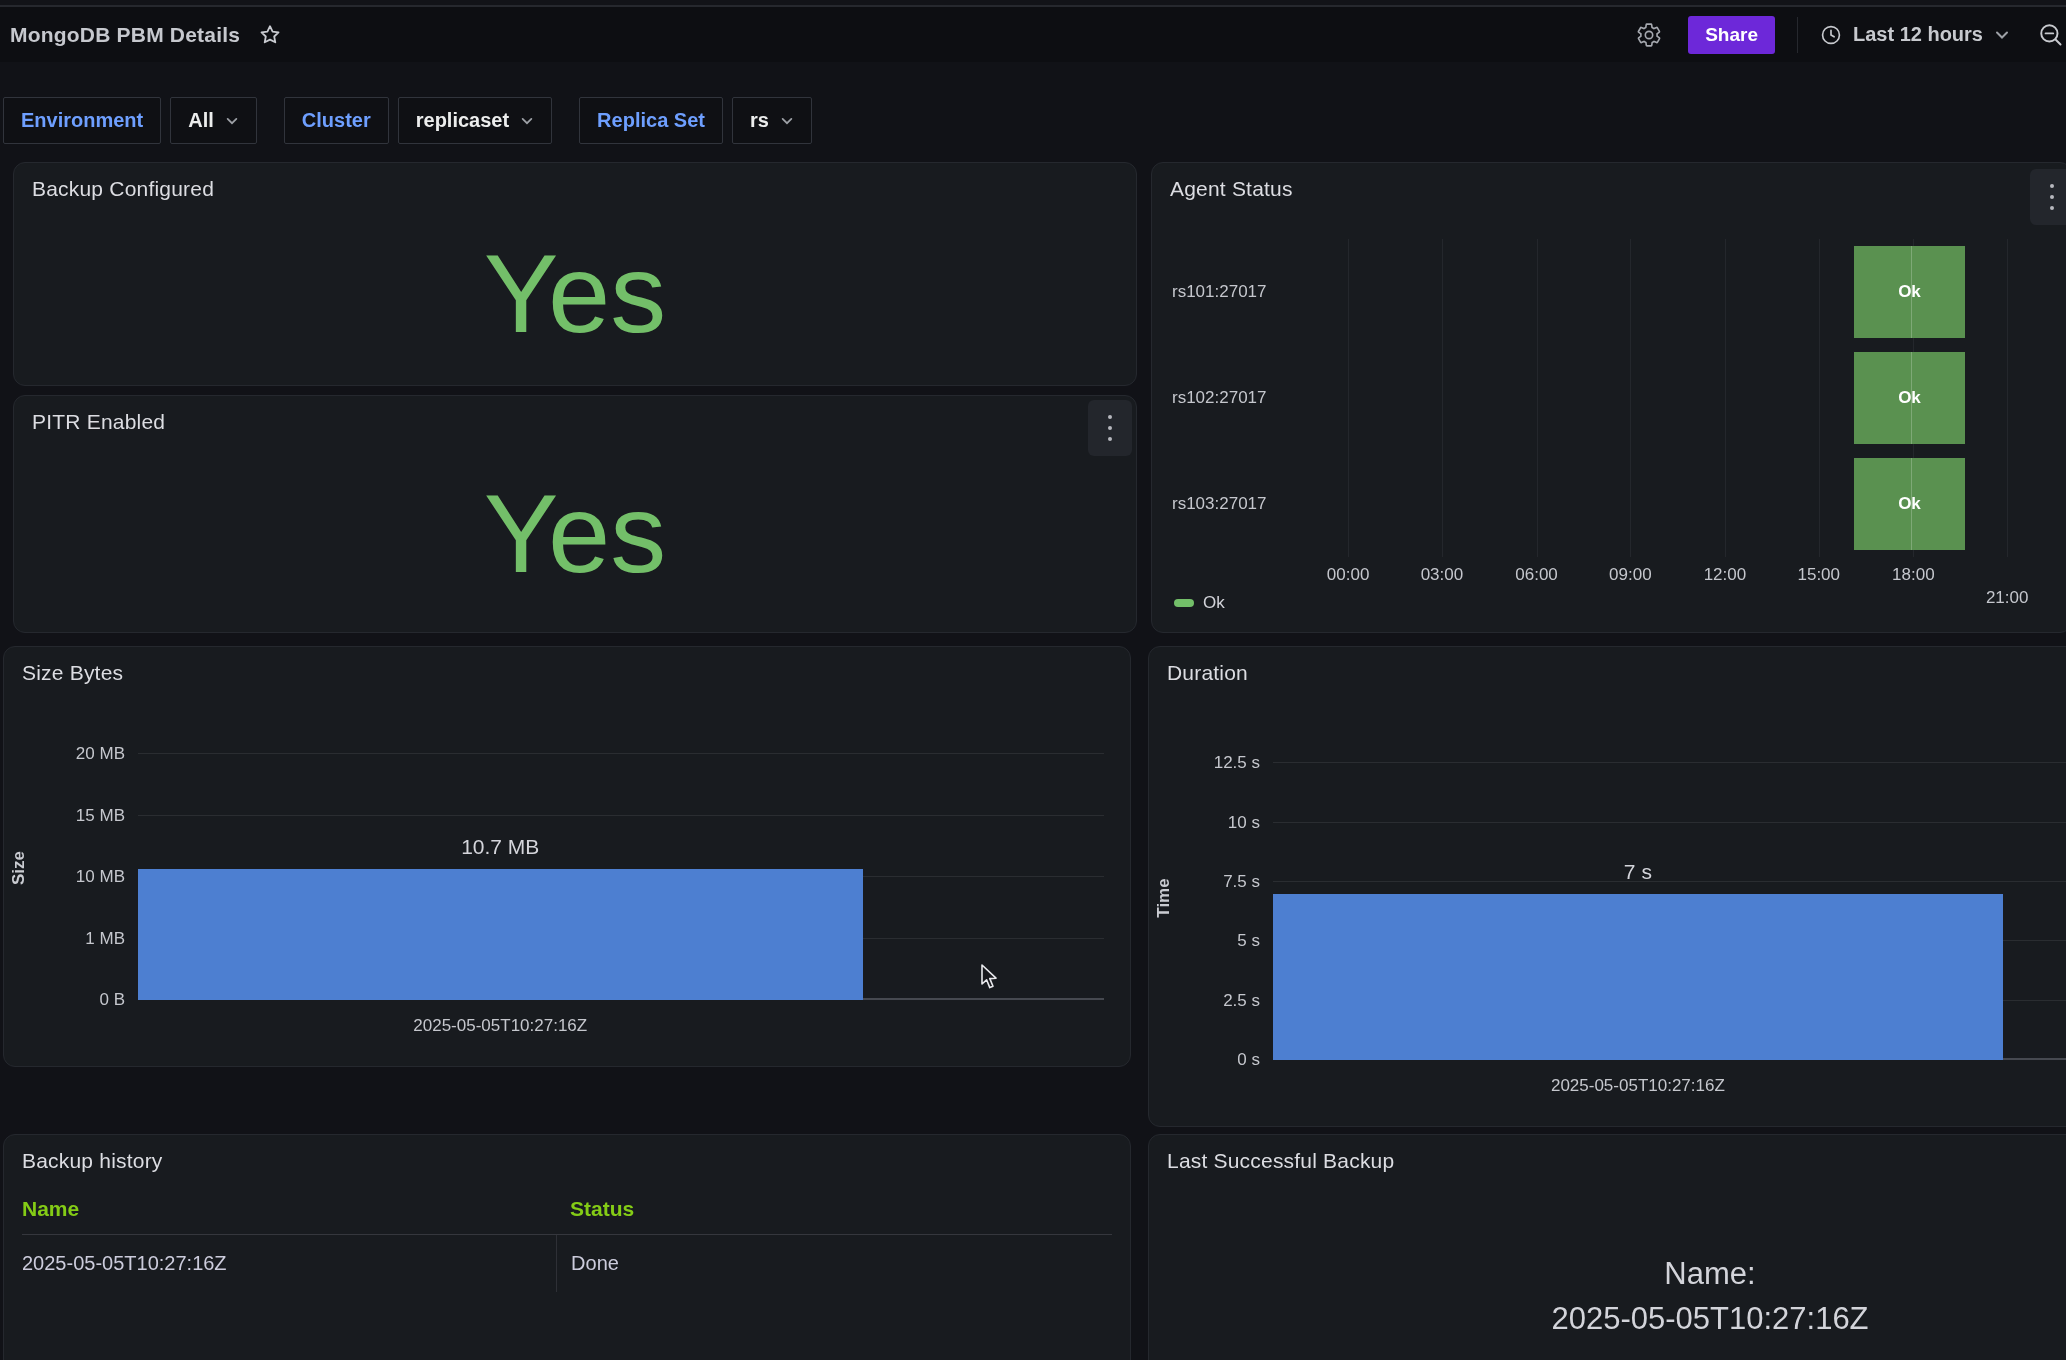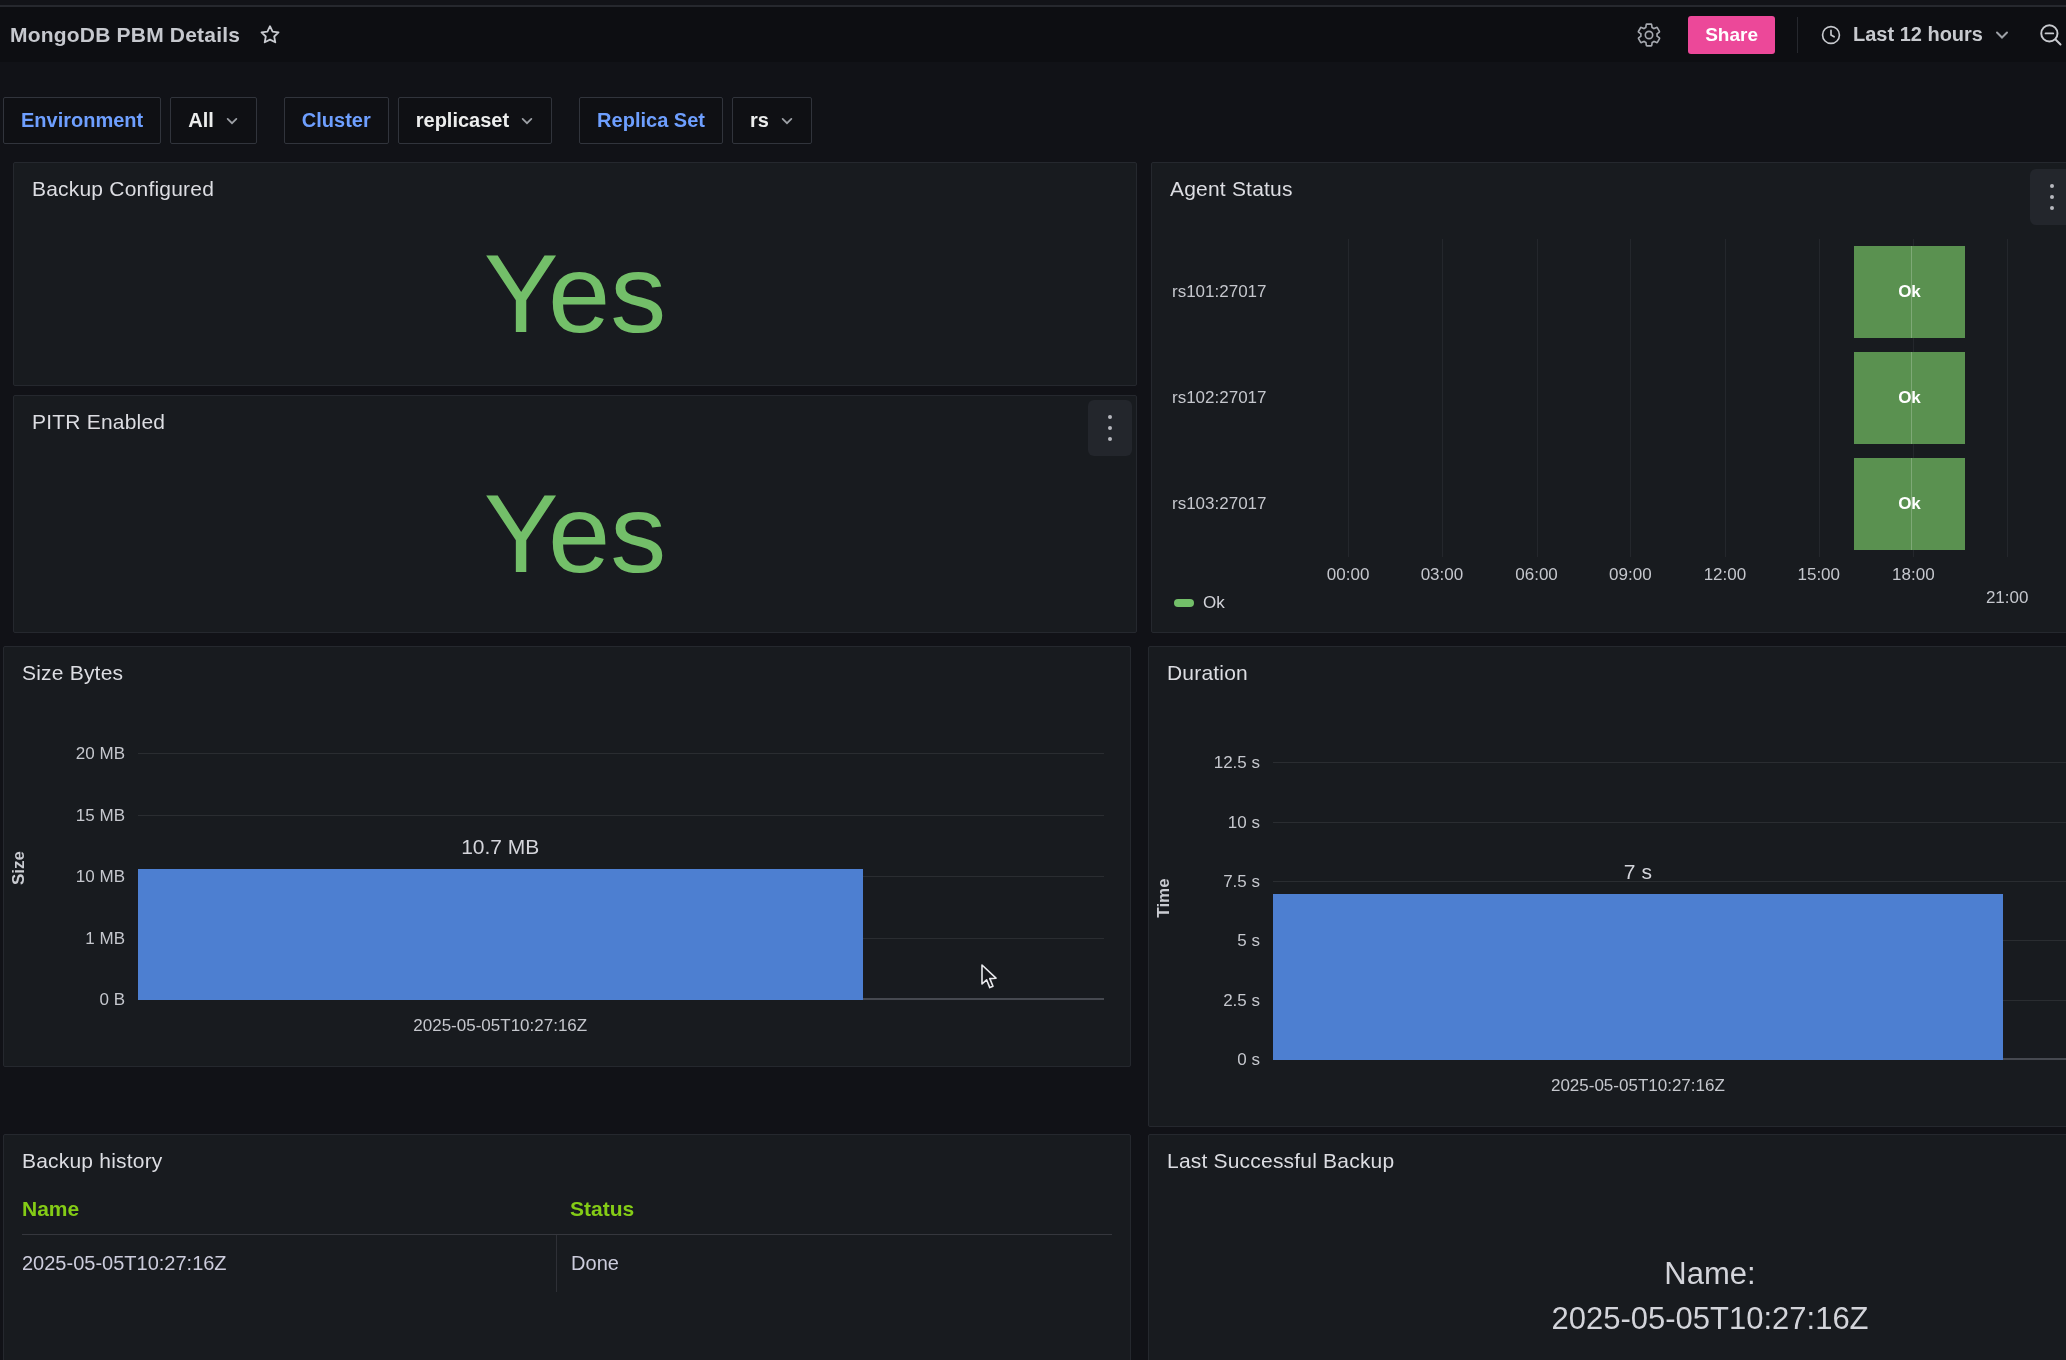--- a/index.html
+++ b/index.html
@@ -16,39 +16,39 @@
   .topnav {
     position:absolute; top:7px; left:0; right:0; height:55px;
     background:#0d0e12; display:flex; align-items:center;
     padding:0 6px 0 10px;
   }
   .nav-title { font-size:21px; font-weight:600; color:#c6c8ce; letter-spacing:.2px; white-space:nowrap; }
   .star-btn { margin-left:18px; display:flex; align-items:center; cursor:pointer; }
   .nav-right { margin-left:auto; display:flex; align-items:center; }
   .gear-btn { display:flex; align-items:center; cursor:pointer; }
   .share-btn {
-    margin-left:26px; background:#ec4899; color:#fff; border:none; border-radius:3px;
+    margin-left:26px; background:#6d28d9; color:#fff; border:none; border-radius:3px;
     font-family:inherit; font-size:19px; font-weight:600; padding:8px 17px; cursor:pointer;
   }
   .nav-divider { width:1px; height:36px; background:#26282e; margin-left:22px; }
   .time-picker { margin-left:22px; display:flex; align-items:center; gap:11px; cursor:pointer; }
   .time-picker .tp-text { font-size:20px; font-weight:600; color:#c7c9ce; white-space:nowrap; }
   .zoom-out-btn { margin-left:28px; margin-right:-4px; display:flex; align-items:center; cursor:pointer; }
   
   .filters { position:absolute; top:97px; left:3px; display:flex; gap:27px; }
   .chip-group { display:flex; gap:9px; }
   .chip-label, .chip-value {
     height:47px; display:flex; align-items:center;
     border:1px solid #31343c; border-radius:2px; background:#0f1014;
     padding:0 17px; cursor:pointer;
   }
   .chip-label { color:#6e9fff; font-size:20px; font-weight:600; }
   .chip-value { color:#eceded; font-size:20px; font-weight:600; gap:11px; }
   
-  .panel { position:absolute; background:#181b1f; border:1px solid #25282e; border-radius:2px; }
+  .panel { position:absolute; background:#181b1f; border:1px solid #25282e; border-radius:12px; }
   .p-title { position:absolute; top:14px; left:18px; font-size:21px; font-weight:500; color:#dcdde2; letter-spacing:.2px; }
   #p-backup    { left:13px;   top:162px; width:1124px; height:224px; }
   #p-pitr      { left:13px;   top:395px; width:1124px; height:238px; }
   #p-agent     { left:1151px; top:162px; width:921px;  height:471px; }
   #p-size      { left:3px;    top:646px; width:1128px; height:421px; }
   #p-duration  { left:1148px; top:646px; width:1124px; height:481px; }
   #p-history   { left:3px;    top:1134px; width:1128px; height:300px; }
   #p-lsb       { left:1148px; top:1134px; width:1124px; height:300px; }
   .big-stat {
     position:absolute; left:0; right:0; top:44px; bottom:6px;

